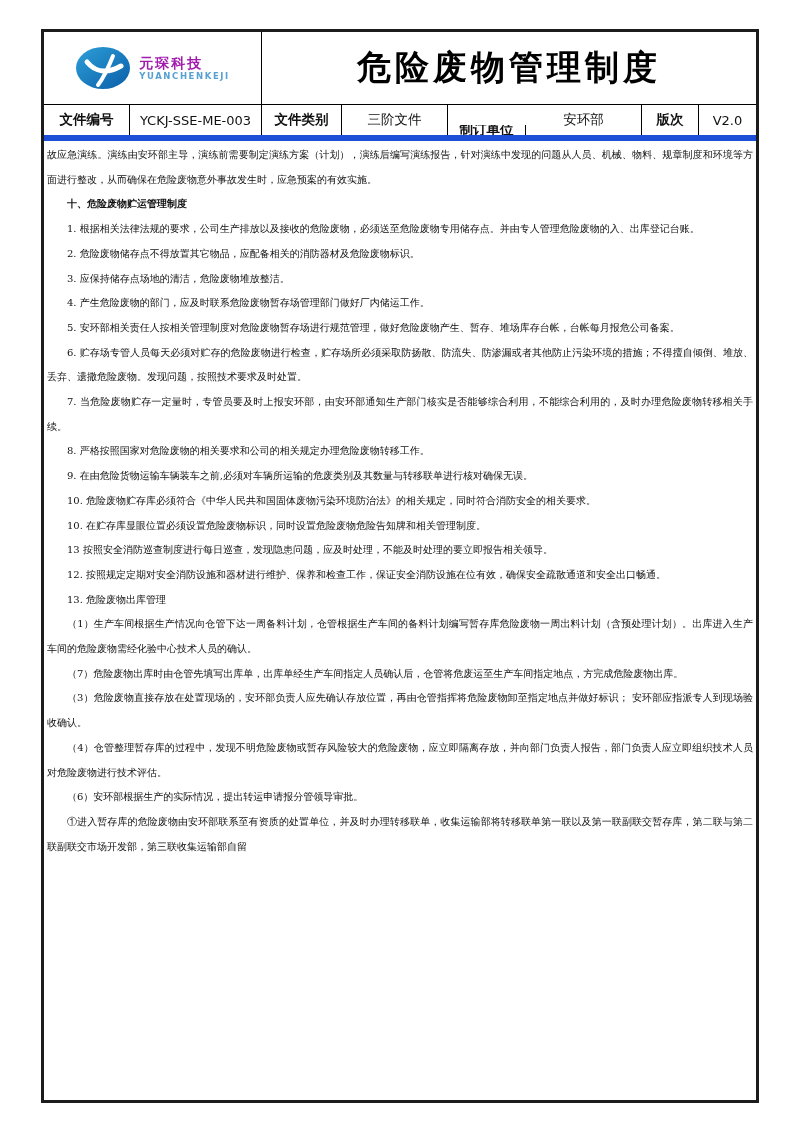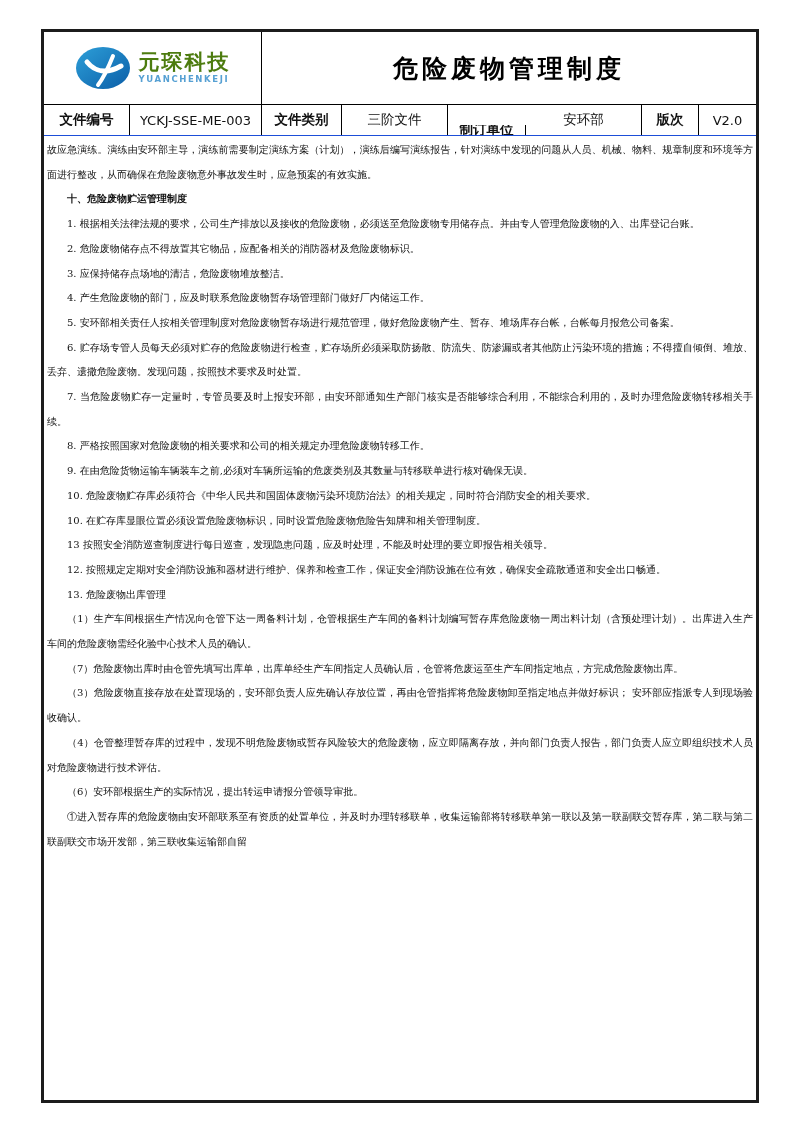--- a/index.html
+++ b/index.html
@@ -11,28 +11,28 @@
     position:absolute;left:41px;top:29px;width:718px;height:1074px;
     border:3px solid #1c1c1c;box-sizing:border-box;background:#fff;
   }
   
   .row1{display:flex;height:72px;border-bottom:1px solid #000;}
   .logo-cell{
     width:218px;border-right:1px solid #000;box-sizing:border-box;
     display:flex;align-items:center;justify-content:center;gap:8px;
   }
   .brand{display:flex;flex-direction:column;align-items:flex-start;line-height:1;}
-  .brand-cn{font-size:21px;font-weight:bold;color:#4d7c0f;letter-spacing:2px;font-family:"DejaVu Sans","Liberation Sans",sans-serif;}
+  .brand-cn{font-size:14px;font-weight:bold;color:#a21caf;letter-spacing:2px;font-family:"DejaVu Sans","Liberation Sans",sans-serif;}
   .brand-en{font-size:8.5px;color:#56a0d3;letter-spacing:1.6px;margin-top:2px;font-family:"DejaVu Sans","Liberation Sans",sans-serif;font-weight:bold;}
   .title-cell{
     flex:1;display:flex;align-items:center;justify-content:center;
-    font-size:25px;font-weight:bold;letter-spacing:4px;color:#000;
+    font-size:34px;font-weight:bold;letter-spacing:4px;color:#000;
   }
   
-  .row2{display:flex;height:30px;border-bottom:1px solid #1d4ed8;font-size:13.5px;}
+  .row2{display:flex;height:30px;border-bottom:6px solid #1d4ed8;font-size:13.5px;}
   .mcell{
     border-right:1px solid #000;box-sizing:border-box;
     display:flex;align-items:center;justify-content:center;
     white-space:nowrap;overflow:hidden;
   }
   .mcell:last-child{border-right:none;flex:1;}
   .mlabel{font-weight:bold;}
   .msans{font-family:"DejaVu Sans","Liberation Sans",sans-serif;font-size:13px;}
   
   .docbody{

